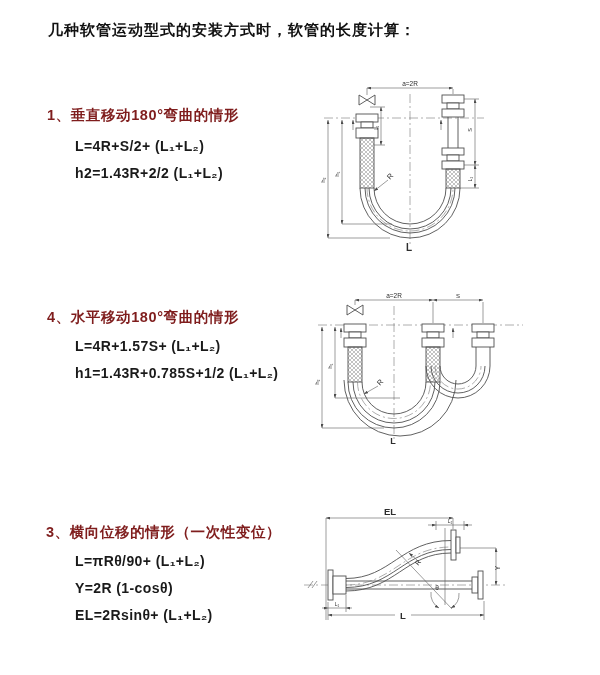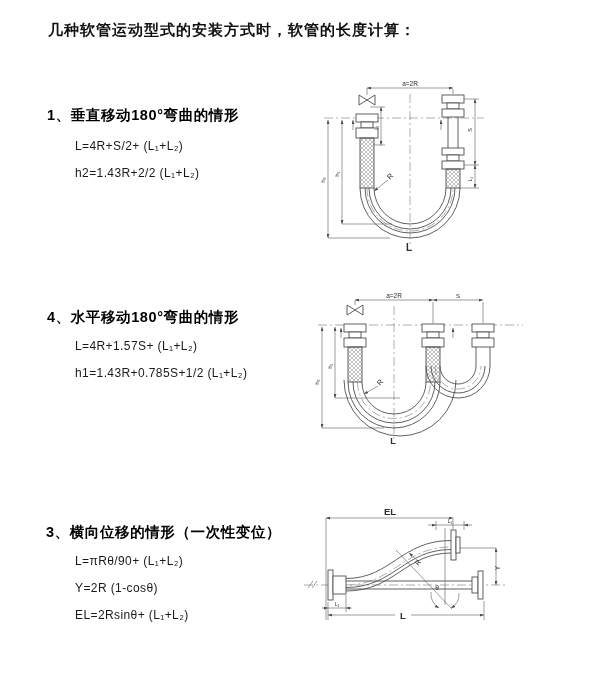--- a/index.html
+++ b/index.html
@@ -4,23 +4,23 @@
 <style>
   html,body{margin:0;padding:0;background:#e8e8e8;}
   .page{
     position:relative;width:600px;height:675px;background:#ffffff;
     font-family:"Liberation Sans","DejaVu Sans",sans-serif;color:#1c1c1c;overflow:hidden;
   }
   .title{
     position:absolute;left:36px;top:21px;font-size:15px;font-weight:700;letter-spacing:1px;color:#111;margin-left:12px;
   }
   .sec-heading{
-    position:absolute;font-size:14.5px;font-weight:700;letter-spacing:0.6px;color:#000000;
+    position:absolute;font-size:14.5px;font-weight:700;letter-spacing:0.6px;color:#7f1d1d;
   }
-  .formulas{position:absolute;font-size:12px;color:#1a1a1a;letter-spacing:0.4px;}
+  .formulas{position:absolute;font-size:14px;color:#1a1a1a;letter-spacing:0.4px;font-weight:bold;}
   .formula{height:27px;line-height:22px;white-space:pre;}
   svg{position:absolute;display:block;}
   svg text{font-family:"Liberation Sans","DejaVu Sans",sans-serif;fill:#2e2e2e;}
   .dr{stroke:#4f4f4f;stroke-width:0.9;fill:none;}
   .drw{stroke:#4f4f4f;stroke-width:0.9;fill:#ffffff;}
   .dm{stroke:#5a5a5a;stroke-width:0.6;fill:none;}
   .cl{stroke:#6a6a6a;stroke-width:0.55;fill:none;stroke-dasharray:9 3 2 3;}
 </style>
 </head>
 <body>

